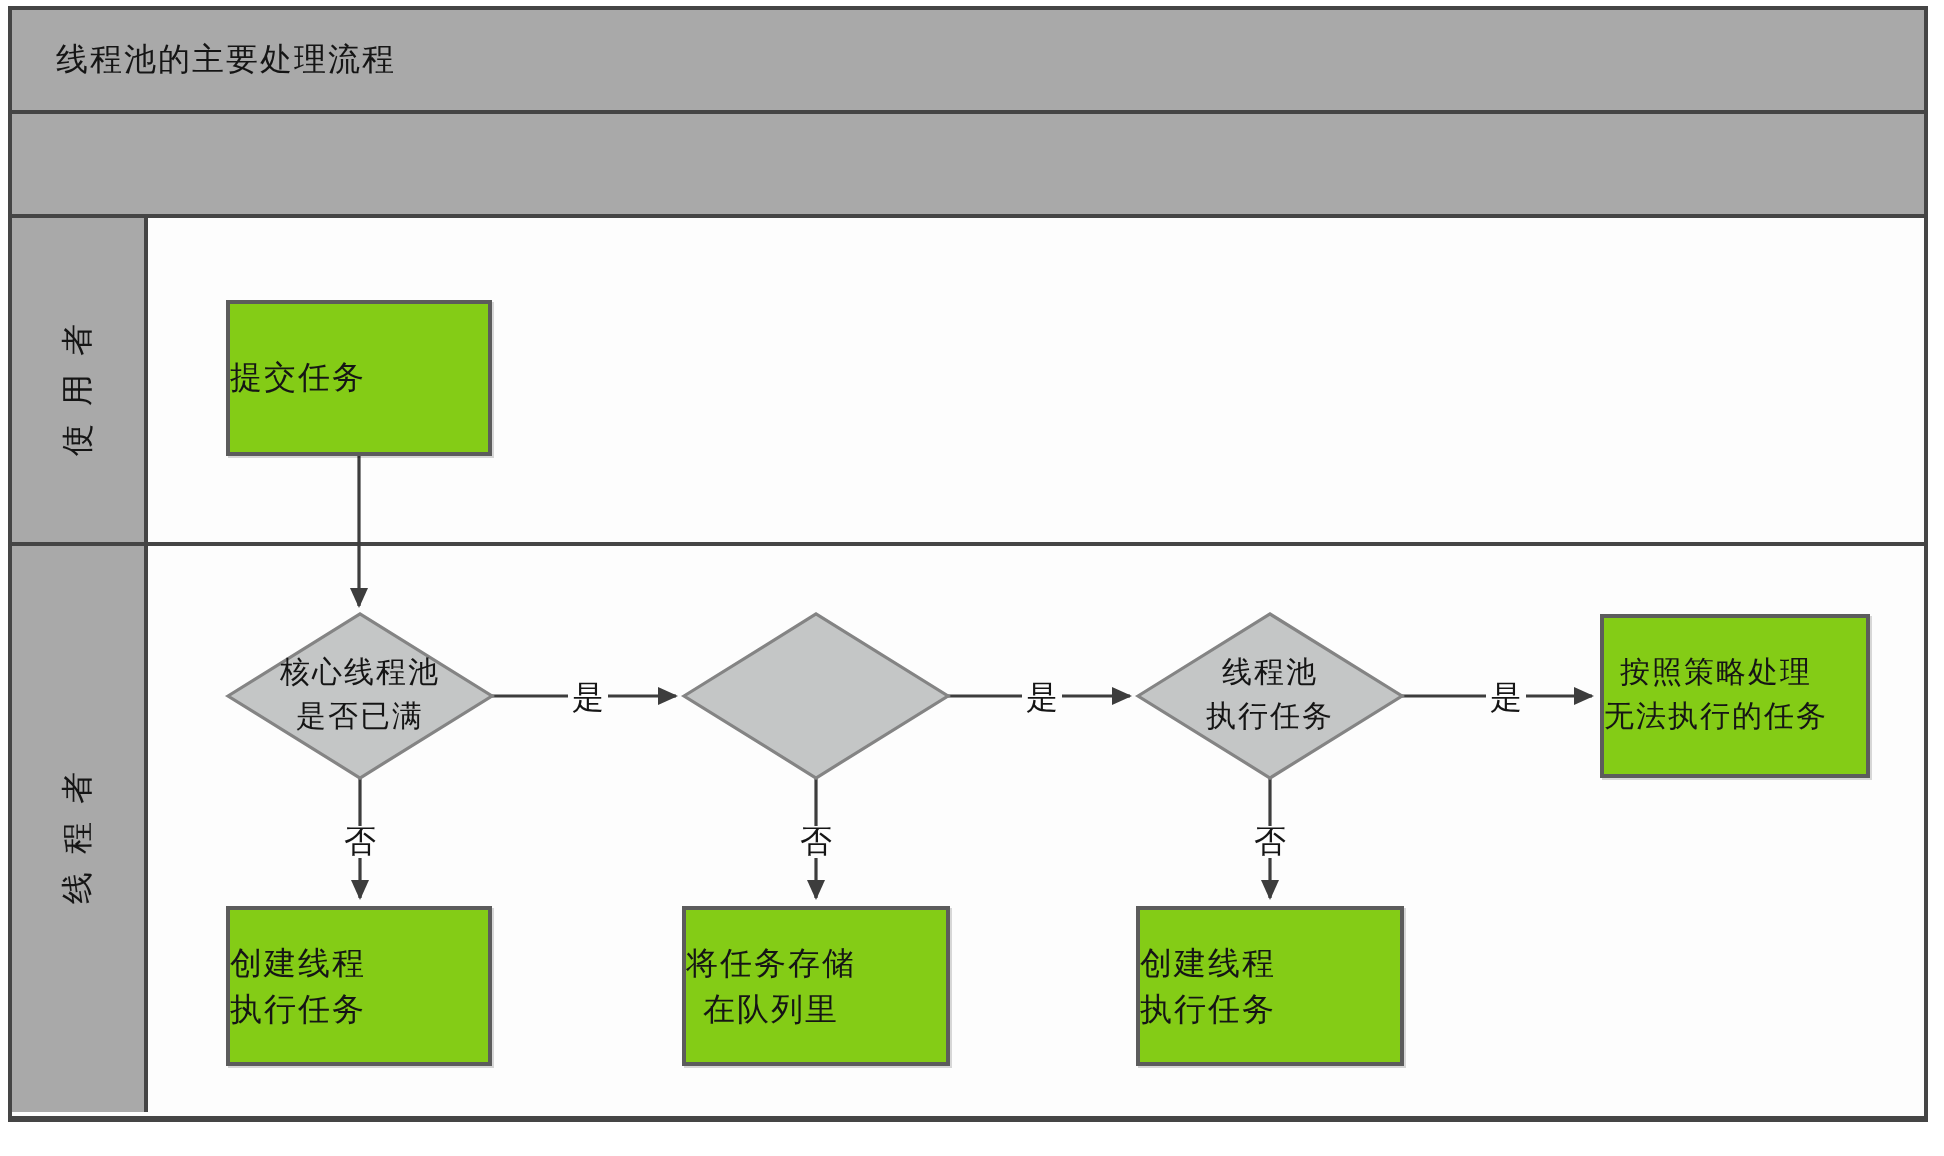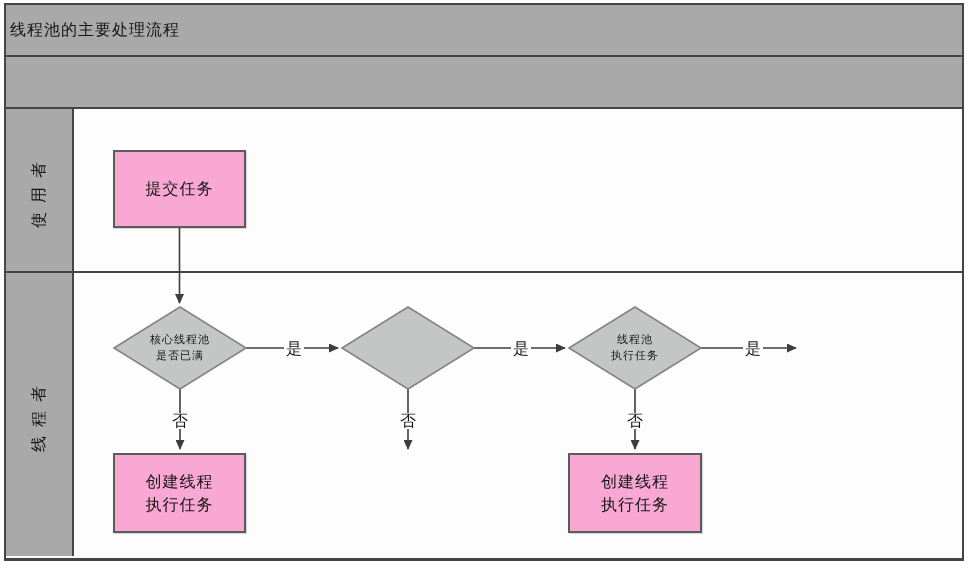--- a/index.html
+++ b/index.html
@@ -9,49 +9,49 @@
   }
   
   .frame{
     position:absolute;left:4px;top:3px;width:956px;height:553px;
     border:2px solid #454545;border-bottom-width:3px;background:#fdfdfd;
     box-sizing:content-box;
   }
   .row{box-sizing:content-box;}
   .title-row{
     height:50px;background:#a9a9a9;border-bottom:2px solid #454545;
-    display:flex;align-items:center;padding-left:4px;
+    display:flex;align-items:center;padding-left:22px;
   }
   .title-text{font-size:16px;letter-spacing:1px;}
   .header-row{height:50px;background:#a9a9a9;border-bottom:2px solid #454545;}
   .lane{display:flex;box-sizing:content-box;}
   .lane-user{height:162px;border-bottom:2px solid #454545;}
   .lane-thread{height:283px;}
   .lane-label-col{
     width:66px;background:#a9a9a9;border-right:2px solid #454545;
     display:flex;align-items:center;justify-content:center;flex:0 0 auto;
   }
   .vtext{
     transform:rotate(-90deg);white-space:nowrap;font-size:16px;letter-spacing:9px;
   }
   .lane-content{flex:1;background:#fdfdfd;}
   
   .overlay{position:absolute;left:0;top:0;pointer-events:none;}
   
   .pnode{
-    position:absolute;background:#f9a8d4;border:2px solid #5c5c5c;
-    display:flex;align-items:center;justify-content:center;text-align:center;
+    position:absolute;background:#84cc16;border:2px solid #5c5c5c;
+    display:flex;align-items:center;text-align:center;
     box-sizing:border-box;box-shadow:1px 1px 0 rgba(0,0,0,0.15);
   }
   .pnode span, .dtext{
     white-space:pre-line;font-size:16px;line-height:1.45;letter-spacing:1px;
   }
   .dtext{
     position:absolute;display:flex;align-items:center;justify-content:center;
-    text-align:center;box-sizing:border-box;font-size:11px;
+    text-align:center;box-sizing:border-box;font-size:15px;
   }
   .elabel{
     position:absolute;transform:translate(-50%,-50%);background:#fdfdfd;
     padding:0 2px;font-size:16px;line-height:1;
   }
 </style>
 </head>
 <body>
 
 <div class="stage">
@@ -91,23 +91,31 @@
     <line x1="635" y1="389" x2="635" y2="449" stroke="#3d3d3d" stroke-width="1.6" marker-end="url(#arrow)"></line>
 
     <polygon points="114,348 180,307 246,348 180,389" fill="#c4c6c6" stroke="#848484" stroke-width="1.6"></polygon>
     <polygon points="342,348 408,307 474,348 408,389" fill="#c4c6c6" stroke="#848484" stroke-width="1.6"></polygon>
     <polygon points="569,348 635,307 701,348 635,389" fill="#c4c6c6" stroke="#848484" stroke-width="1.6"></polygon>
   </svg>
 
   <div class="pnode" style="left:113px;top:150px;width:133px;height:78px">
     <span>提交任务</span>
   </div>
+  <div class="pnode" style="left:800px;top:307px;width:135px;height:82px">
+    <span style="font-size:15px">按照策略处理
+无法执行的任务</span>
+  </div>
   <div class="pnode" style="left:113px;top:453px;width:133px;height:80px">
     <span>创建线程
 执行任务</span>
+  </div>
+  <div class="pnode" style="left:341px;top:453px;width:134px;height:80px">
+    <span>将任务存储
+在队列里</span>
   </div>
   <div class="pnode" style="left:568px;top:453px;width:134px;height:80px">
     <span>创建线程
 执行任务</span>
   </div>
 
   <div class="dtext" style="left:114px;top:307px;width:132px;height:82px">核心线程池
 是否已满</div>
   <div class="dtext" style="left:569px;top:307px;width:132px;height:82px">线程池
 执行任务</div>

